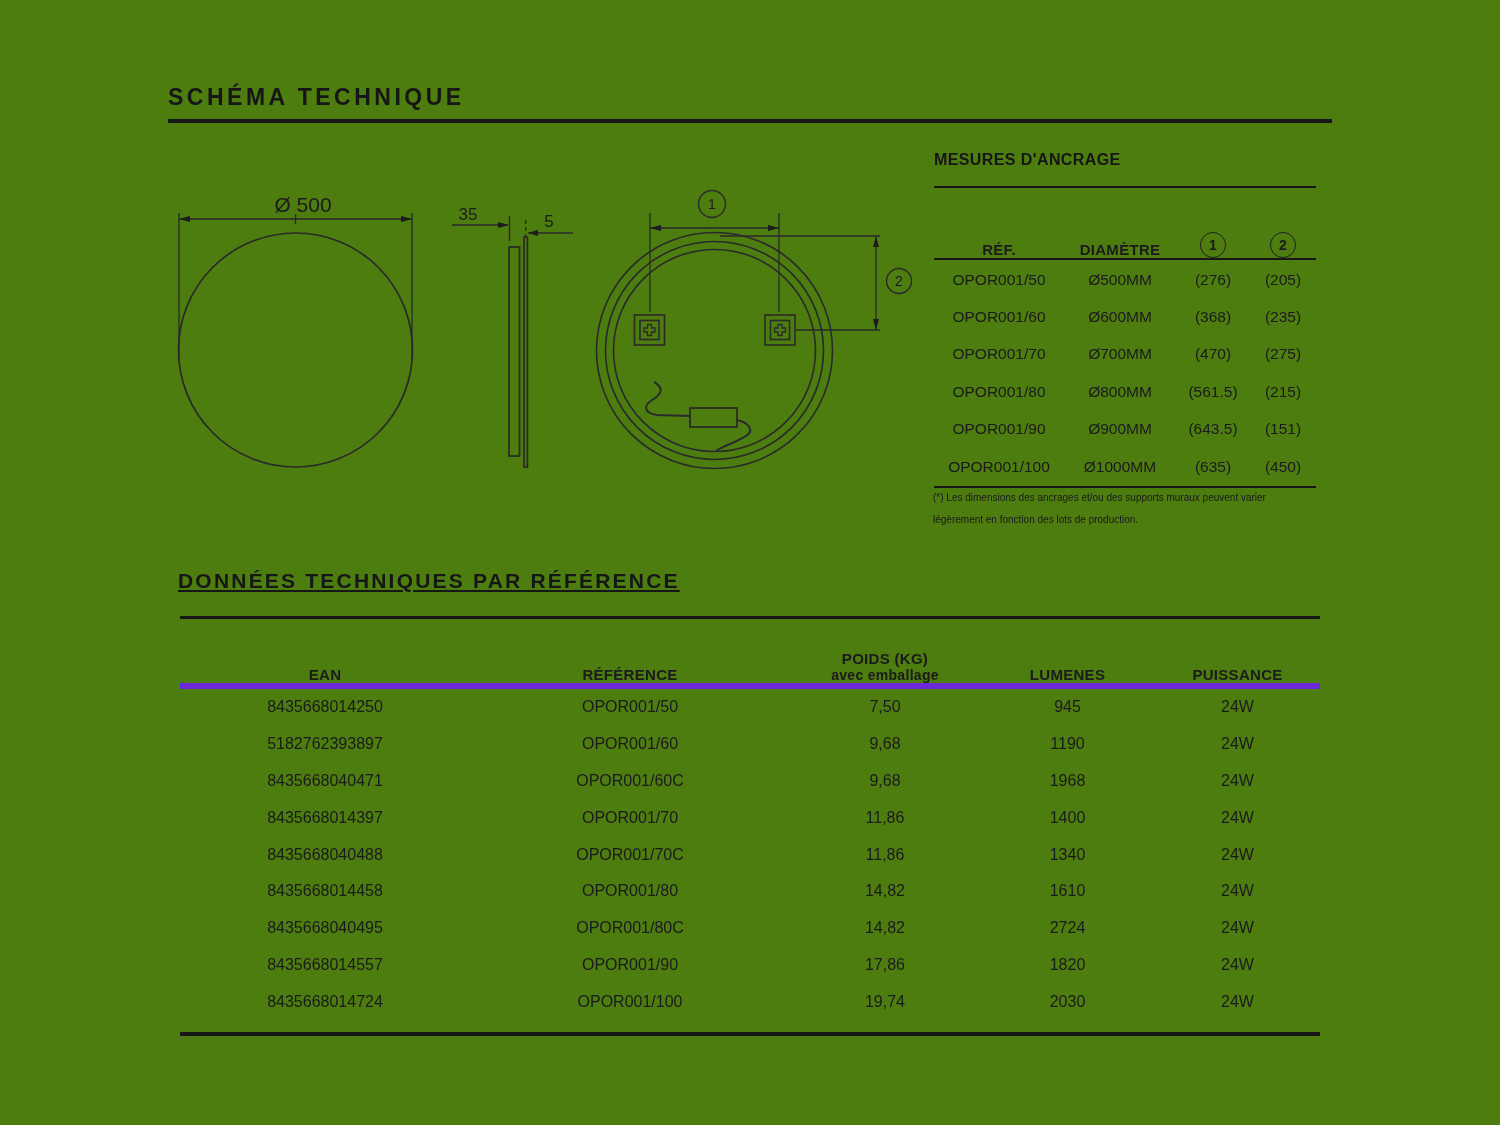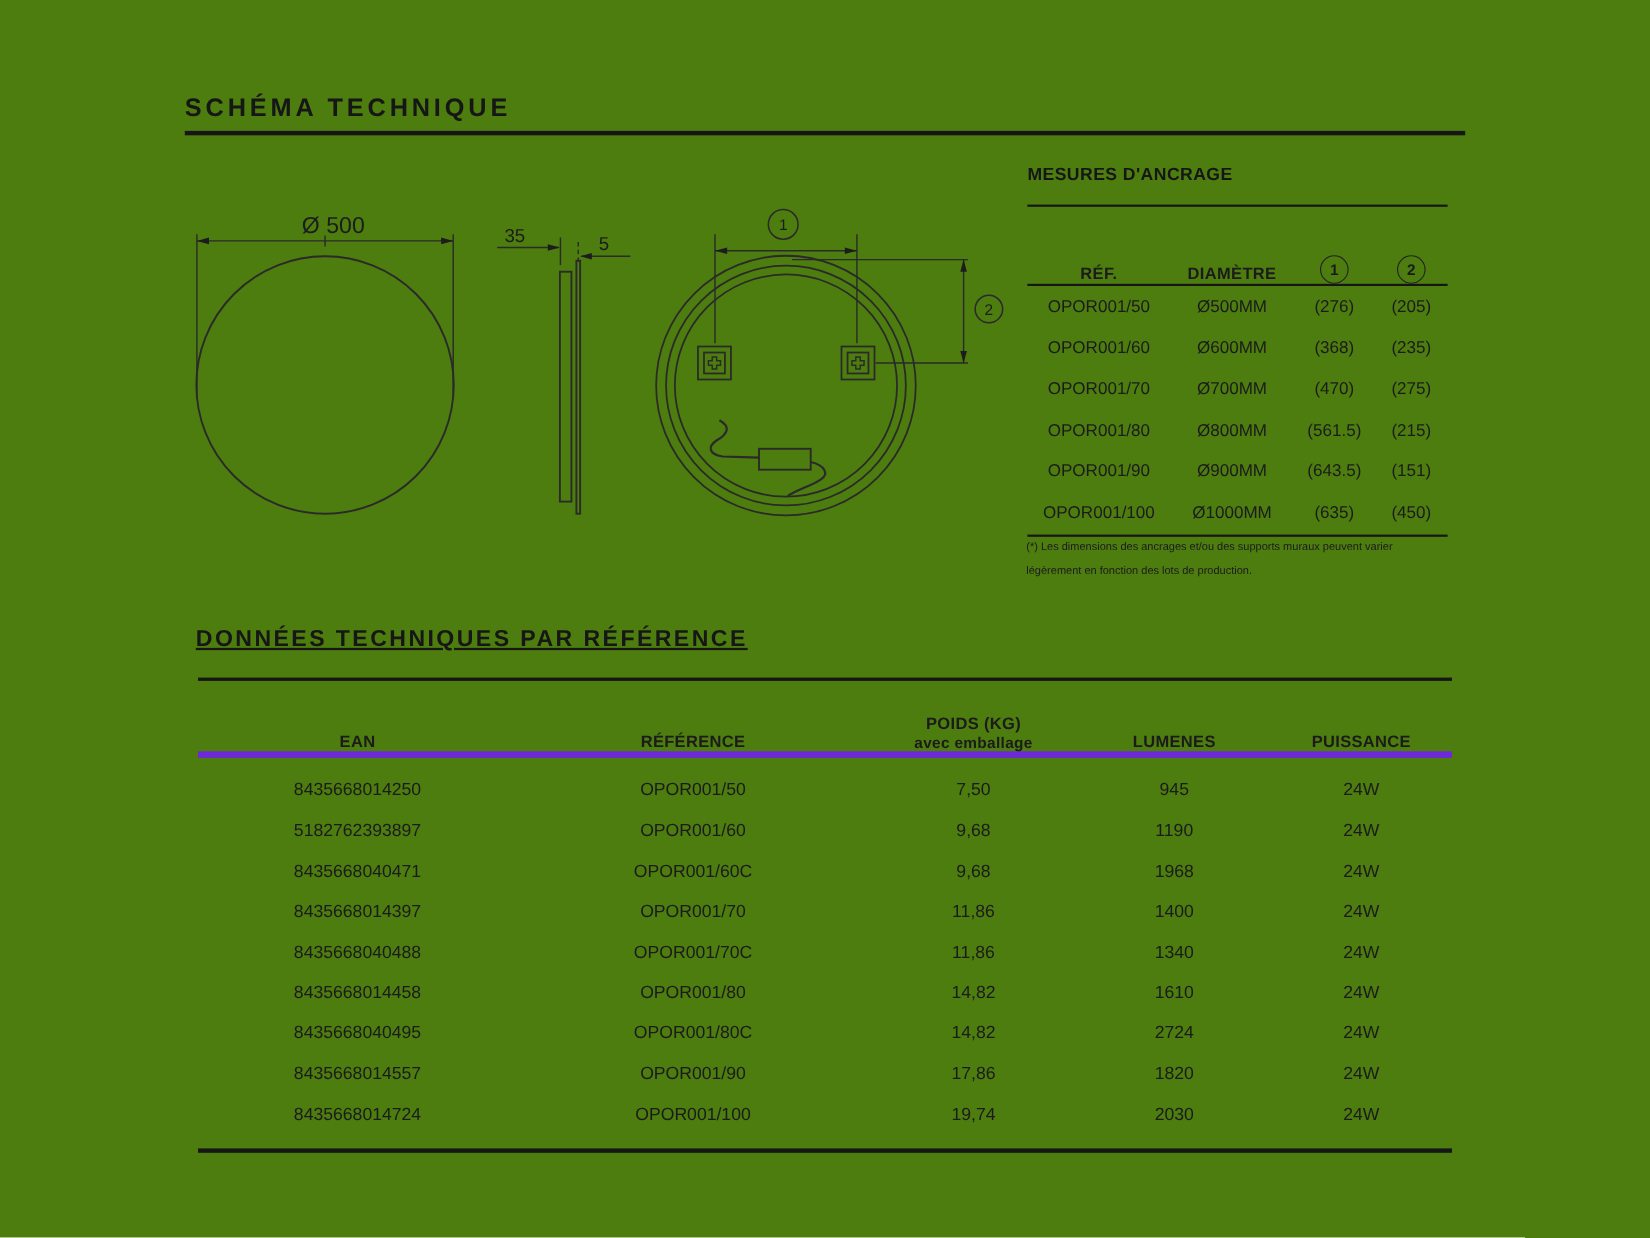--- a/index.html
+++ b/index.html
@@ -38,21 +38,21 @@
   .tech-table{position:absolute;left:180px;top:616px;width:1140px;border-top:3px solid #161616;border-bottom:4px solid #161616;padding-bottom:12px;}
   .t-header{display:flex;align-items:flex-end;height:64px;border-bottom:6px solid #6d28d9;}
   .tech-table .cell{text-align:center;}
   .tech-table .c0{width:290px;}
   .tech-table .c1{width:320px;}
   .tech-table .c2{width:190px;}
   .tech-table .c3{width:175px;}
   .tech-table .c4{width:165px;}
   .tech-table .hdr{font-size:15px;font-weight:bold;letter-spacing:0.3px;}
   .tech-table .hdr .sub{font-size:14px;font-weight:bold;}
-  .t-body{padding-top:12px;}
+  .t-body{padding-top:0;}
   .t-row{display:flex;align-items:center;height:36.8px;font-size:16px;}
 </style>
 </head>
 <body>
 
 <div class="page">
 
   <h1 class="title1">SCHÉMA TECHNIQUE</h1>
   <div class="rule1"></div>
 

